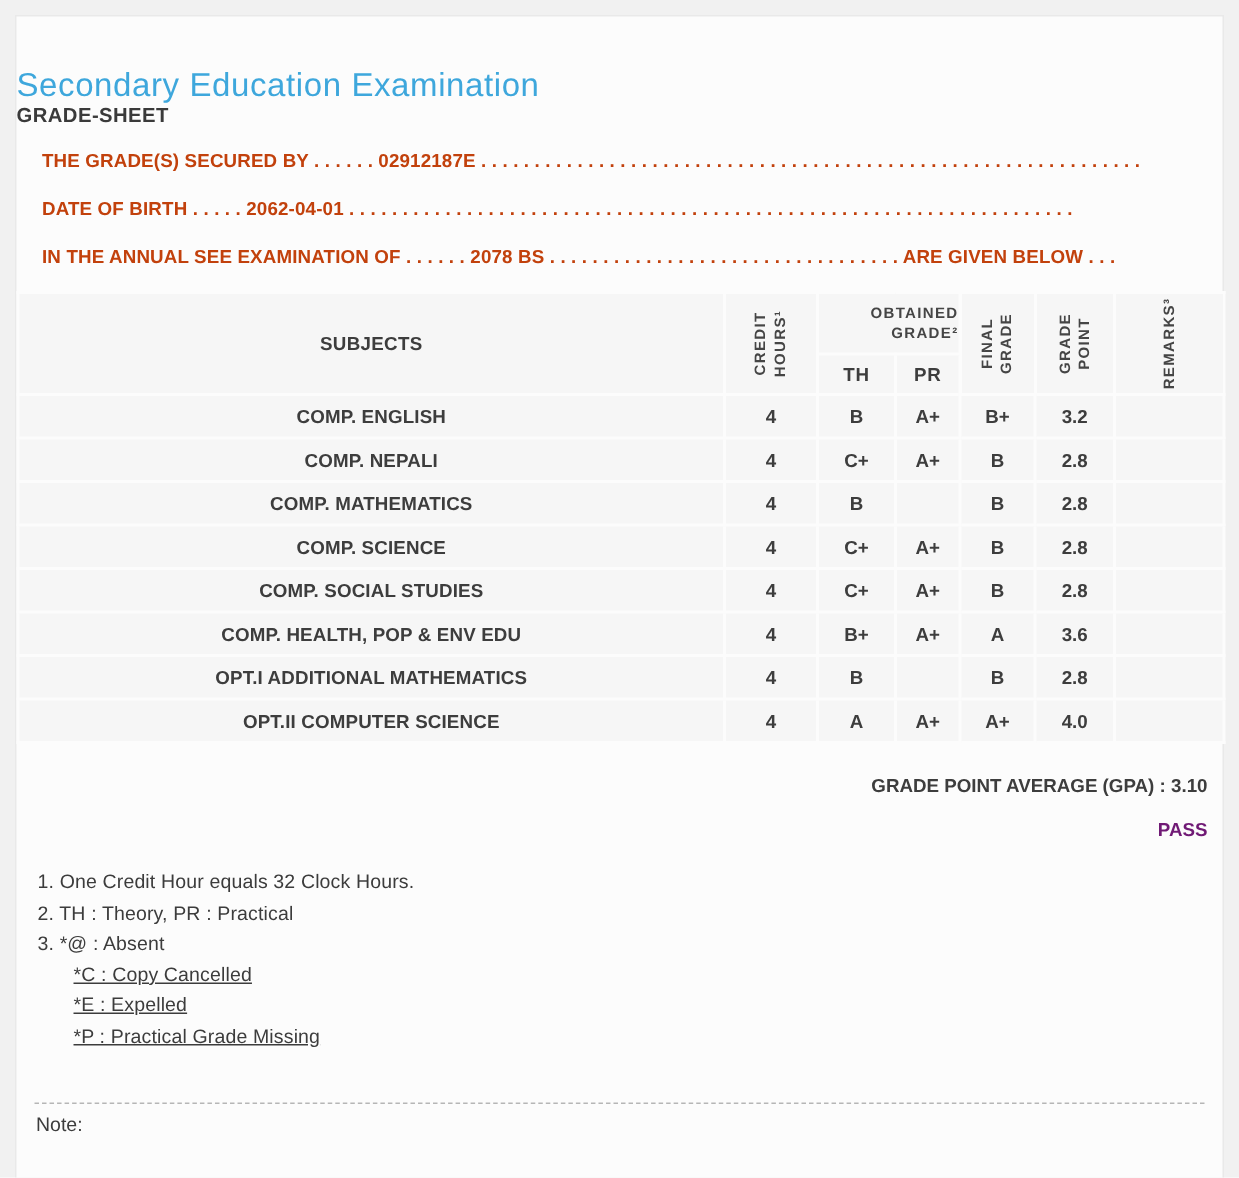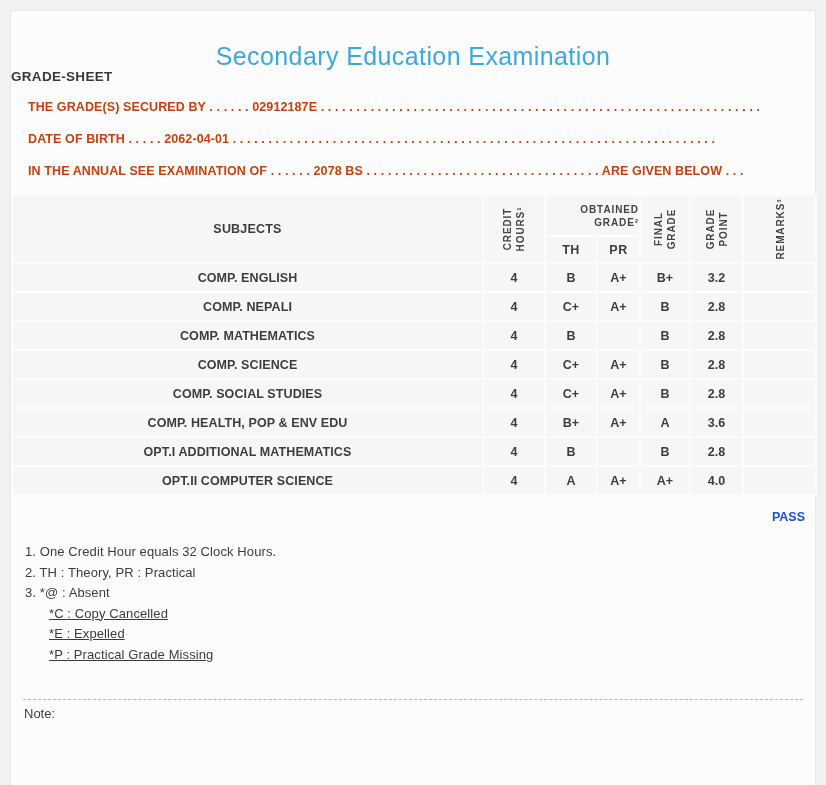--- a/index.html
+++ b/index.html
@@ -14,22 +14,22 @@
   .card {
     position: relative;
     margin: 10px 10px 0 10px;
     width: 806px;
     height: 800px;
     background: #fcfcfc;
     border: 1px solid #e9e9e9;
   }
   .page-title {
     margin: 33px 0 0 0;
-    text-align: center;
-    font-size: 25px;
+    text-align: left;
+    font-size: 22px;
     line-height: 25px;
     font-weight: 400;
     letter-spacing: 0.4px;
     color: #3ea7dc;
   }
   .sheet-title {
     text-align: left;
     font-size: 13.5px;
     line-height: 15px;
     font-weight: 700;
@@ -77,21 +77,21 @@
   .summary-gpa {
     margin-top: 20px;
     text-align: right; padding-right: 10px;
     font-size: 12.5px; font-weight: 700; line-height: 16px;
     color: #3d3d3d;
   }
   .summary-pass {
     margin-top: 13px;
     text-align: right; padding-right: 10px;
     font-size: 12.5px; font-weight: 700; line-height: 16px;
-    color: #1d4ed8;
+    color: #701a75;
   }
   .footnotes {
     margin: 17px 14px 0 14px;
     font-size: 13px; line-height: 20.5px;
     font-weight: 400; color: #3c3c3c;
     letter-spacing: 0.1px;
   }
   .footnote-indent { padding-left: 24px; text-decoration: underline; }
   .divider {
     margin: 34px 12px 0 12px;
@@ -233,20 +233,21 @@
         <td>4</td>
         <td>A</td>
         <td>A+</td>
         <td>A+</td>
         <td>4.0</td>
         <td></td>
       </tr>
     </tbody>
   </table>
 
+  <div class="summary-gpa">GRADE POINT AVERAGE (GPA) : 3.10</div>
   <div class="summary-pass">PASS</div>
 
   <div class="footnotes">
     <div class="footnote-line">1. One Credit Hour equals 32 Clock Hours.</div>
     <div class="footnote-line">2. TH : Theory, PR : Practical</div>
     <div class="footnote-line">3. *@ : Absent</div>
     <div class="footnote-line footnote-indent">*C : Copy Cancelled</div>
     <div class="footnote-line footnote-indent">*E : Expelled</div>
     <div class="footnote-line footnote-indent">*P : Practical Grade Missing</div>
   </div>

